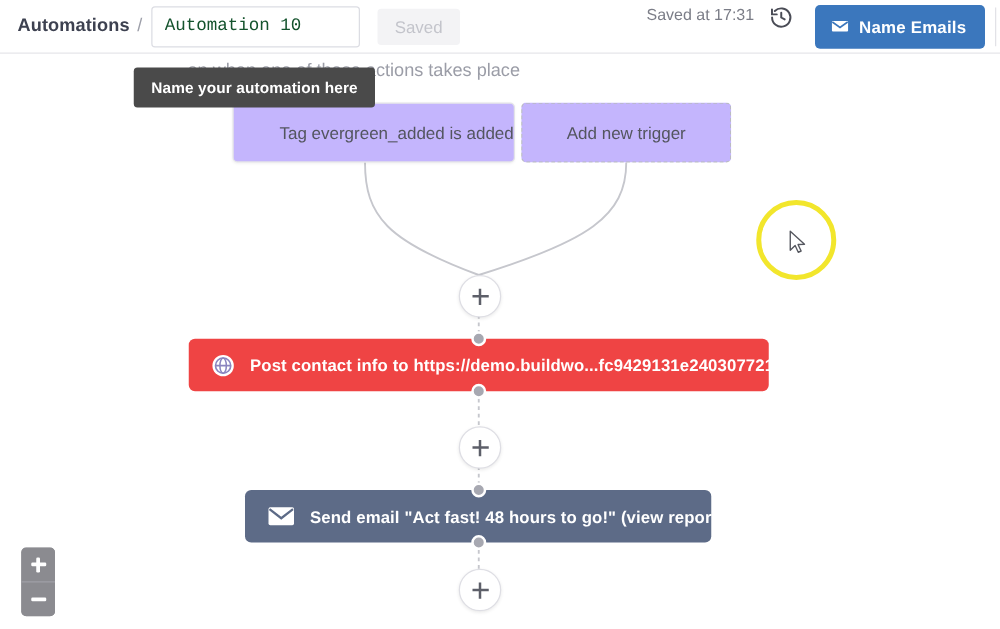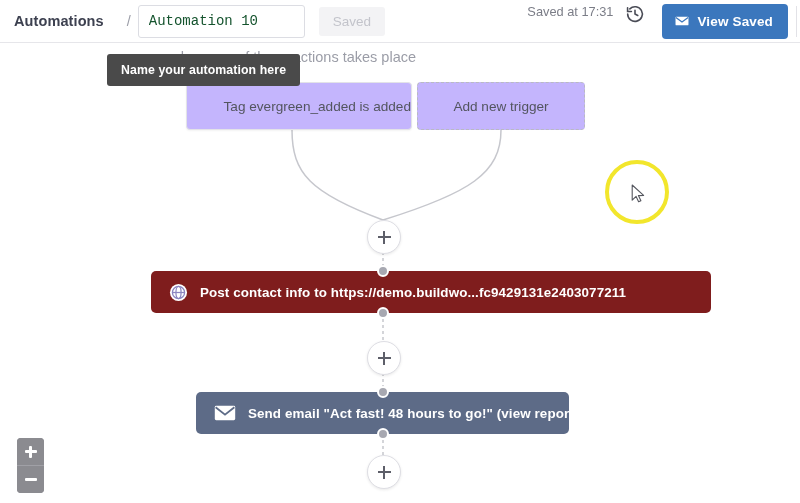--- a/index.html
+++ b/index.html
@@ -33,21 +33,20 @@
     box-sizing: border-box;
     display: flex;
     align-items: center;
     z-index: 40;
   }
   .breadcrumb {
     display: flex;
     align-items: baseline;
     margin-left: 14px;
     white-space: nowrap;
-    gap: 17px;
   }
   .crumb-root {
     font-size: 14.5px;
     font-weight: bold;
     color: #3d4150;
     letter-spacing: .1px;
   }
   .crumb-sep {
     font-size: 14.5px;
     color: #9d9fa9;
@@ -241,23 +240,23 @@
   .action .act-icon {
     margin: 0 12px 0 18px;
     display: flex;
     align-items: center;
     justify-content: center;
     flex: none;
   }
   .action-webhook {
     left: 151px;
     top: 228px;
-    width: 560px;
+    width: 464px;
     height: 42px;
-    background: #7f1d1d;
+    background: #ef4444;
   }
   .action-email {
     left: 196px;
     top: 349px;
     width: 373px;
     height: 42px;
     background: #5d6b87;
   }
 
   
@@ -353,21 +352,21 @@
         <path d="M3.2 12a8.8 8.8 0 1 0 2.6-6.2"></path>
         <polyline points="3.1,4.4 3.1,9.0 7.7,9.0"></polyline>
         <polyline points="12,7.4 12,12 15.3,13.8"></polyline>
       </svg>
 
       <button class="view-emails">
         <svg class="env" viewBox="0 0 16 11">
           <rect x="0.6" y="0.6" width="14.8" height="9.8" rx="1" fill="#ffffff"></rect>
           <path d="M1 1.6 L8 6.6 L15 1.6" fill="none" stroke="#3b77bd" stroke-width="1.5"></path>
         </svg>
-        <span>View Saved</span>
+        <span>Name Emails</span>
       </button>
     </div>
 
     <div class="header-divider"></div>
   </div>
 
   <div class="canvas">
 
     <svg class="edges" viewBox="0 0 800 460">
 

